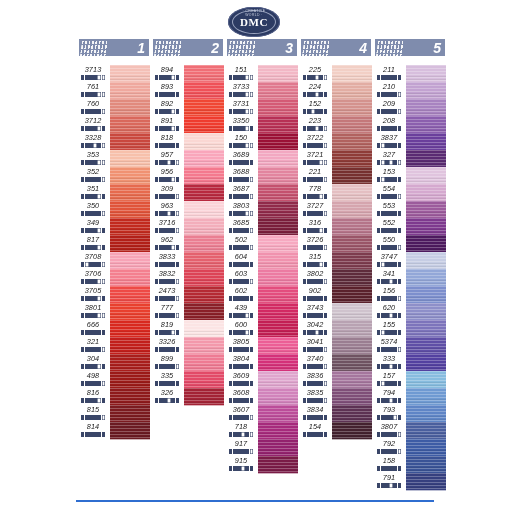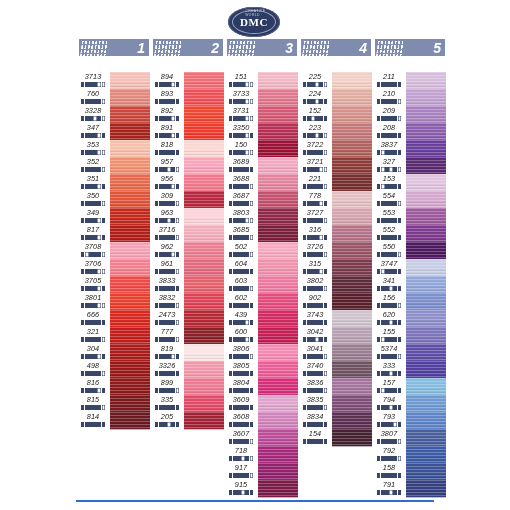--- a/index.html
+++ b/index.html
@@ -116,21 +116,21 @@
     right: 4px;
     top: 0px;
     line-height: 18px;
     color: #ffffff;
     font-size: 14px;
     font-style: italic;
     font-weight: bold;
   }
 
   
-  .rows { position: relative; margin-top: 15px; }
+  .rows { position: relative; margin-top: 8px; }
   .row {
     position: relative;
     height: 17px;
     width: 72px;
   }
   .row .label {
     position: absolute;
     left: 0; top: 0;
     width: 30px;
     text-align: center;
@@ -202,54 +202,66 @@
             <i></i>
             <i></i>
             <i></i>
             <i></i>
             <i class="off"></i>
             <i class="off"></i>
           </div>
           <div class="swatch" style="background-color: rgb(244, 192, 183);"></div>
         </div>
         <div class="row">
+          <div class="label">761</div>
+          <div class="barcode">
+            <i></i>
+            <i></i>
+            <i></i>
+            <i></i>
+            <i class="off"></i>
+            <i class="off"></i>
+          </div>
+          <div class="swatch" style="background-color: rgb(239, 168, 158);"></div>
+        </div>
+        <div class="row">
           <div class="label">760</div>
           <div class="barcode">
             <i></i>
             <i></i>
             <i></i>
             <i></i>
             <i></i>
             <i class="off"></i>
           </div>
           <div class="swatch" style="background-color: rgb(225, 138, 125);"></div>
         </div>
         <div class="row">
+          <div class="label">3712</div>
+          <div class="barcode">
+            <i></i>
+            <i></i>
+            <i></i>
+            <i></i>
+            <i class="off"></i>
+            <i></i>
+          </div>
+          <div class="swatch" style="background-color: rgb(217, 104, 92);"></div>
+        </div>
+        <div class="row">
           <div class="label">3328</div>
           <div class="barcode">
             <i></i>
             <i></i>
             <i></i>
             <i class="off"></i>
             <i></i>
             <i class="off"></i>
           </div>
           <div class="swatch" style="background-color: rgb(201, 72, 62);"></div>
-        </div>
-        <div class="row">
-          <div class="label">347</div>
-          <div class="barcode">
-            <i></i>
-            <i></i>
-            <i></i>
-            <i></i>
-            <i class="off"></i>
-            <i></i>
-          </div>
-          <div class="swatch" style="background-color: rgb(168, 37, 29);"></div>
         </div>
         <div class="row">
           <div class="label">353</div>
           <div class="barcode">
             <i></i>
             <i></i>
             <i></i>
             <i></i>
             <i class="off"></i>
             <i class="off"></i>
@@ -582,32 +594,20 @@
             <i></i>
             <i></i>
             <i></i>
             <i></i>
             <i class="off"></i>
             <i></i>
           </div>
           <div class="swatch" style="background-color: rgb(234, 127, 146);"></div>
         </div>
         <div class="row">
-          <div class="label">961</div>
-          <div class="barcode">
-            <i></i>
-            <i></i>
-            <i></i>
-            <i></i>
-            <i></i>
-            <i class="off"></i>
-          </div>
-          <div class="swatch" style="background-color: rgb(226, 106, 128);"></div>
-        </div>
-        <div class="row">
           <div class="label">3833</div>
           <div class="barcode">
             <i></i>
             <i></i>
             <i></i>
             <i></i>
             <i></i>
             <i></i>
           </div>
           <div class="swatch" style="background-color: rgb(228, 97, 110);"></div>
@@ -690,21 +690,21 @@
             <i></i>
             <i></i>
             <i></i>
             <i></i>
             <i></i>
             <i></i>
           </div>
           <div class="swatch" style="background-color: rgb(226, 74, 104);"></div>
         </div>
         <div class="row">
-          <div class="label">205</div>
+          <div class="label">326</div>
           <div class="barcode">
             <i></i>
             <i></i>
             <i></i>
             <i class="off"></i>
             <i></i>
             <i></i>
           </div>
           <div class="swatch" style="background-color: rgb(163, 35, 54);"></div>
         </div>
@@ -902,32 +902,20 @@
             <i></i>
             <i></i>
             <i></i>
             <i></i>
             <i class="off"></i>
             <i></i>
           </div>
           <div class="swatch" style="background-color: rgb(195, 31, 84);"></div>
         </div>
         <div class="row">
-          <div class="label">3806</div>
-          <div class="barcode">
-            <i></i>
-            <i></i>
-            <i></i>
-            <i></i>
-            <i></i>
-            <i class="off"></i>
-          </div>
-          <div class="swatch" style="background-color: rgb(245, 138, 178);"></div>
-        </div>
-        <div class="row">
           <div class="label">3805</div>
           <div class="barcode">
             <i></i>
             <i></i>
             <i></i>
             <i></i>
             <i></i>
             <i></i>
           </div>
           <div class="swatch" style="background-color: rgb(236, 94, 150);"></div>

